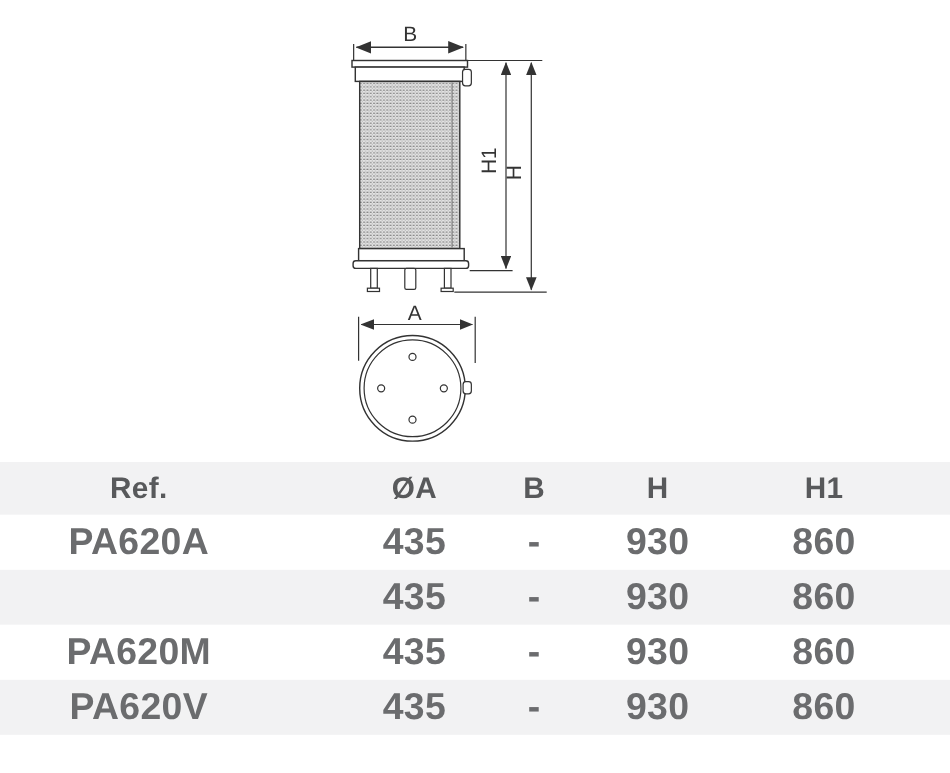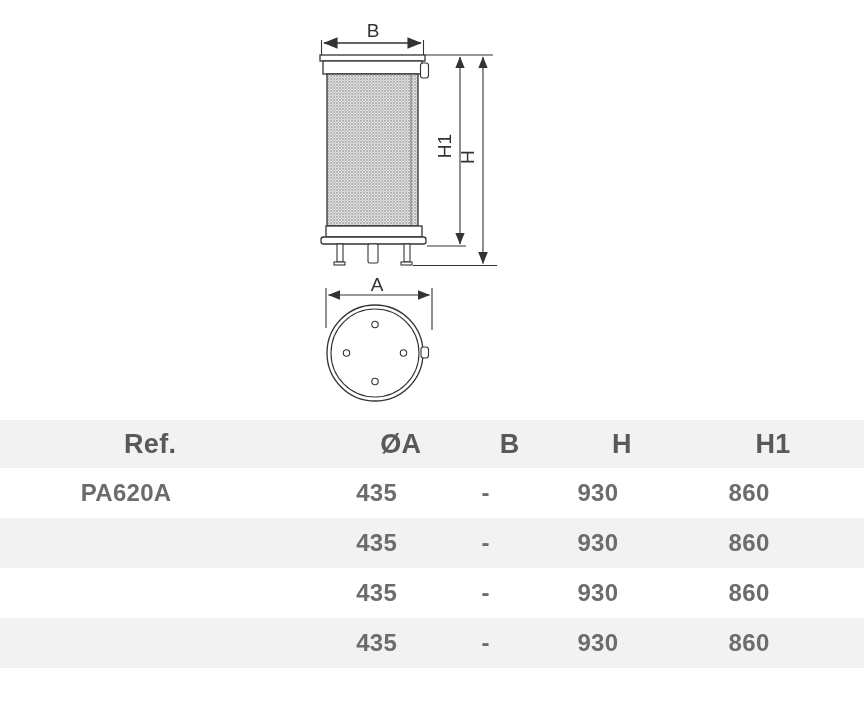--- a/index.html
+++ b/index.html
@@ -7,22 +7,22 @@
           font-family:"Liberation Sans",sans-serif;}
   svg.drawing{position:absolute;top:0;left:0;display:block;}
   .dim-label{font-size:19px;fill:#333;font-family:"Liberation Sans",sans-serif;}
   
   .spec-table{position:absolute;left:0;top:420px;width:864px;font-weight:bold;}
   .trow{position:relative;width:100%;height:50px;}
   .thead{height:48px;background:var(--stripe,#f2f2f3);}
   .r-even{background:var(--stripe,#f2f2f3);}
   .r-odd{background:#ffffff;}
   .cell{position:absolute;top:50%;transform:translate(-50%,-50%);
-        font-size:24px;color:var(--cell-text,#6b6c6e);white-space:nowrap;letter-spacing:.3px;}
-  .thead .cell{color:var(--header-text,#58595b);font-size:27px;margin-left:24px;}
+        font-size:34px;color:var(--cell-text,#6b6c6e);white-space:nowrap;letter-spacing:.3px;}
+  .thead .cell{color:var(--header-text,#58595b);font-size:27px;}
   .c1{left:14.6%;} .c2{left:43.6%;} .c3{left:56.2%;} .c4{left:69.2%;} .c5{left:86.7%;}
 </style>
 </head>
 <body>
 
 <div class="canvas">
 
   <svg class="drawing" width="864" height="418" viewBox="0 0 864 418">
     <defs>
       <marker id="arr" viewBox="0 0 10 8" refX="9.5" refY="4" markerWidth="11" markerHeight="9" orient="auto-start-reverse">
@@ -110,27 +110,29 @@
     </div>
 
     <div class="trow r-even">
       <span class="cell c2">435</span>
       <span class="cell c3">-</span>
       <span class="cell c4">930</span>
       <span class="cell c5">860</span>
     </div>
 
     <div class="trow r-odd">
+      <span class="cell c1">PA620M</span>
       <span class="cell c2">435</span>
       <span class="cell c3">-</span>
       <span class="cell c4">930</span>
       <span class="cell c5">860</span>
     </div>
 
     <div class="trow r-even">
+      <span class="cell c1">PA620V</span>
       <span class="cell c2">435</span>
       <span class="cell c3">-</span>
       <span class="cell c4">930</span>
       <span class="cell c5">860</span>
     </div>
 
   </div>
 </div>
 
 </body></html>

